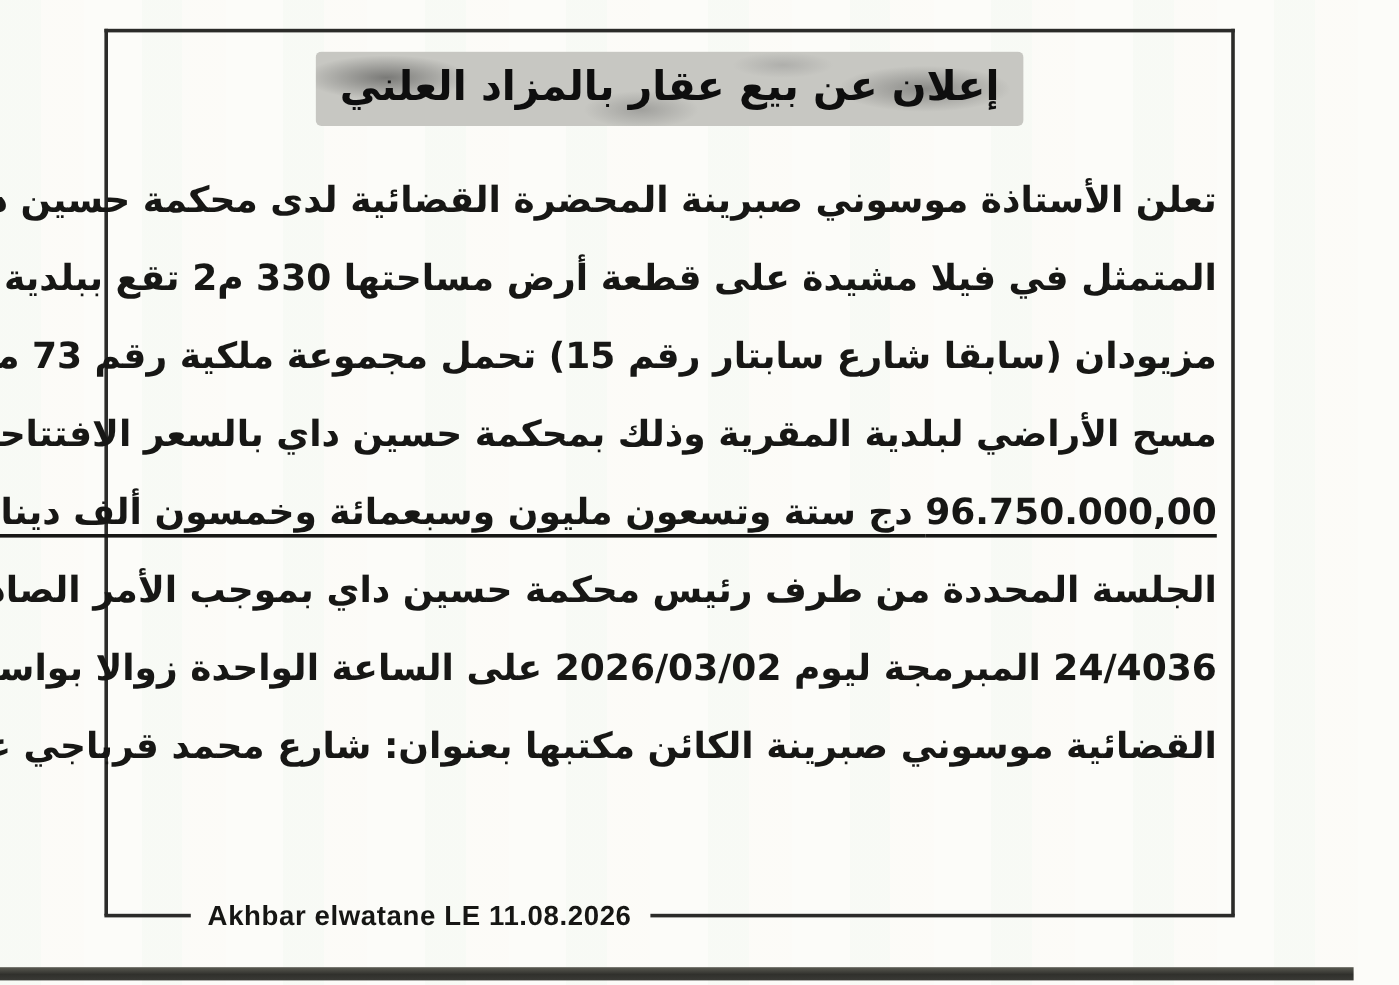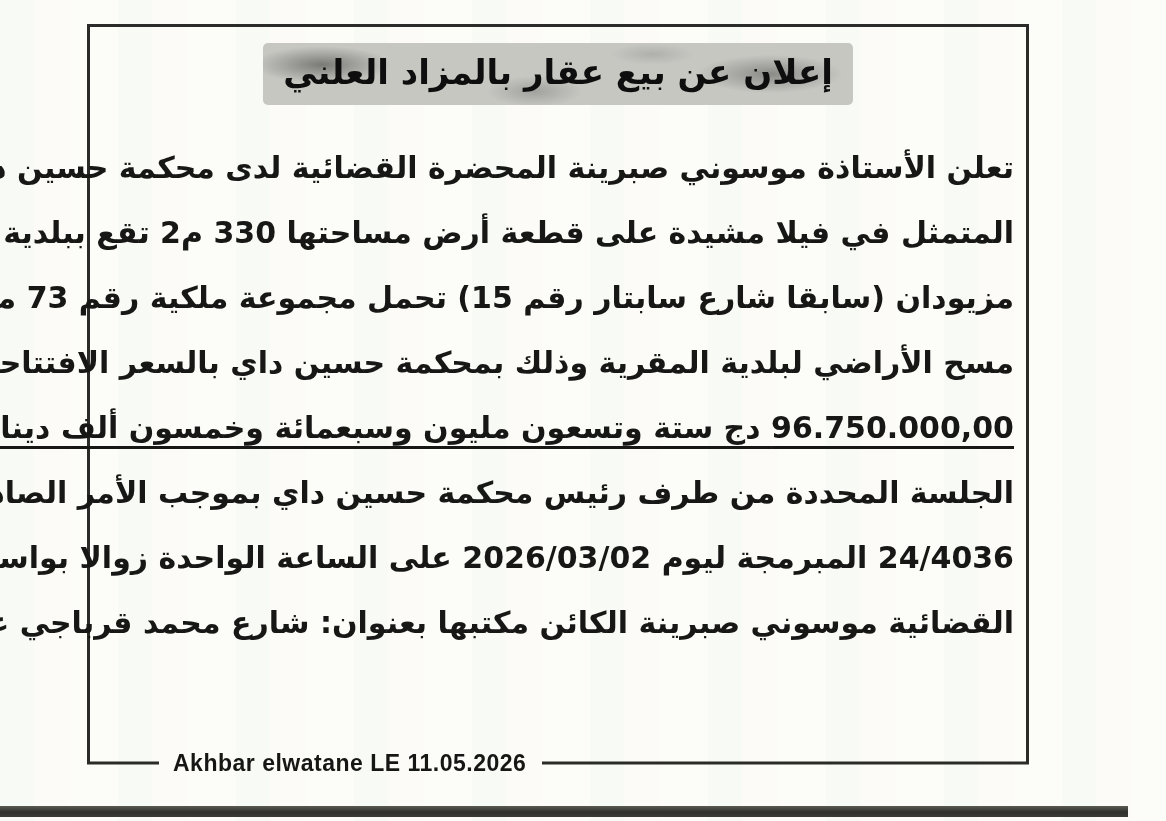--- a/index.html
+++ b/index.html
@@ -119,19 +119,19 @@
     <div class="line"><span>مزيودان (سابقا شارع سابتار رقم 15) تحمل مجموعة ملكية رقم 73 من القسم 15 من مخطط</span> <span class="u"></span></div>
     <div class="line"><span>مسح الأراضي لبلدية المقرية وذلك بمحكمة حسين داي بالسعر الافتتاحي للبيع المقدر</span> </div>
     <div class="line"><span></span> <span class="u">96.750.000,00 دج ستة وتسعون مليون وسبعمائة وخمسون ألف دينار جزائرى في</span></div>
     <div class="line"><span>الجلسة المحددة من طرف رئيس محكمة حسين داي بموجب الأمر الصادر عنه تحت رقم</span> <span class="u"></span></div>
     <div class="line"><span>24/4036 المبرمجة ليوم 2026/03/02 على الساعة الواحدة زوالا بواسطة المحضرة</span> <span class="u"></span></div>
     <div class="line"><span>القضائية موسوني صبرينة الكائن مكتبها بعنوان: شارع محمد قرباجي عمارة رقم 28 الطابق</span> <span class="u"></span></div>
   </div>
 
   <div class="bottom-edge">
     <span class="seg seg1"></span>
-    <span class="credit">Akhbar elwatane LE 11.05.2026</span>
+    <span class="credit">Akhbar elwatane LE 11.08.2026</span>
     <span class="seg seg2"></span>
   </div>
 
 </div>
 
 <div class="scan-bar"></div>
 
 </body></html>

